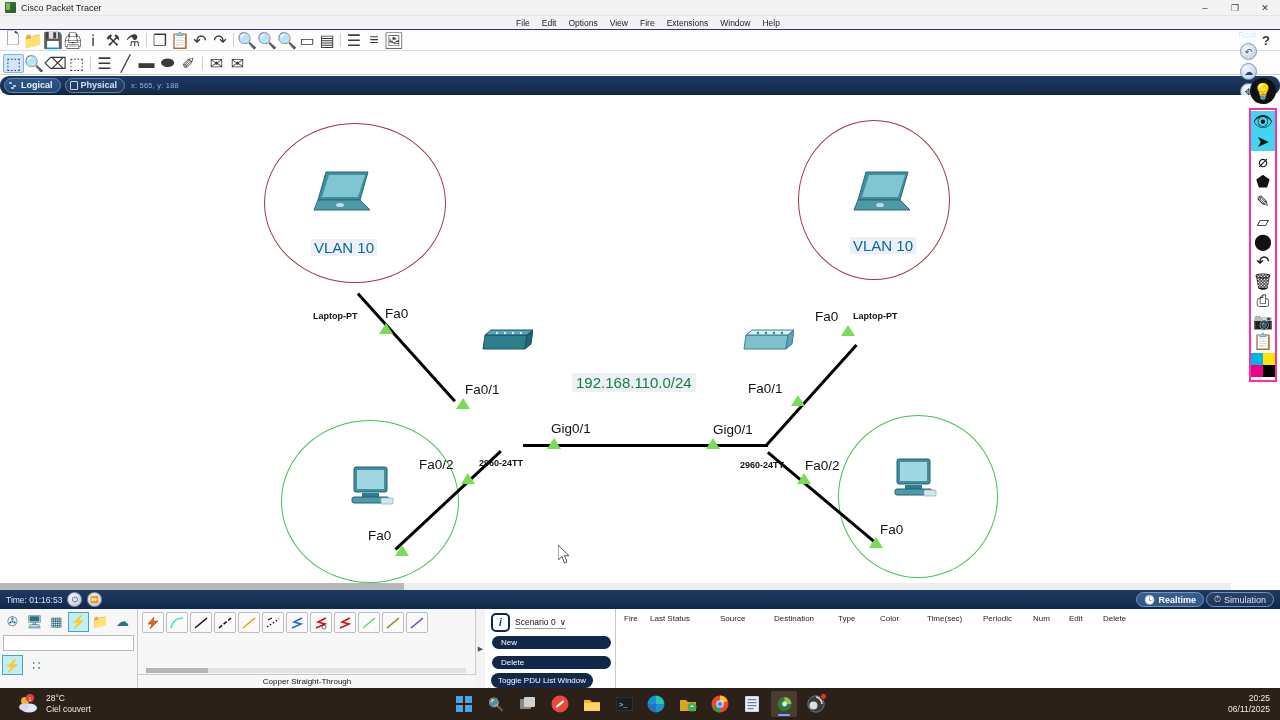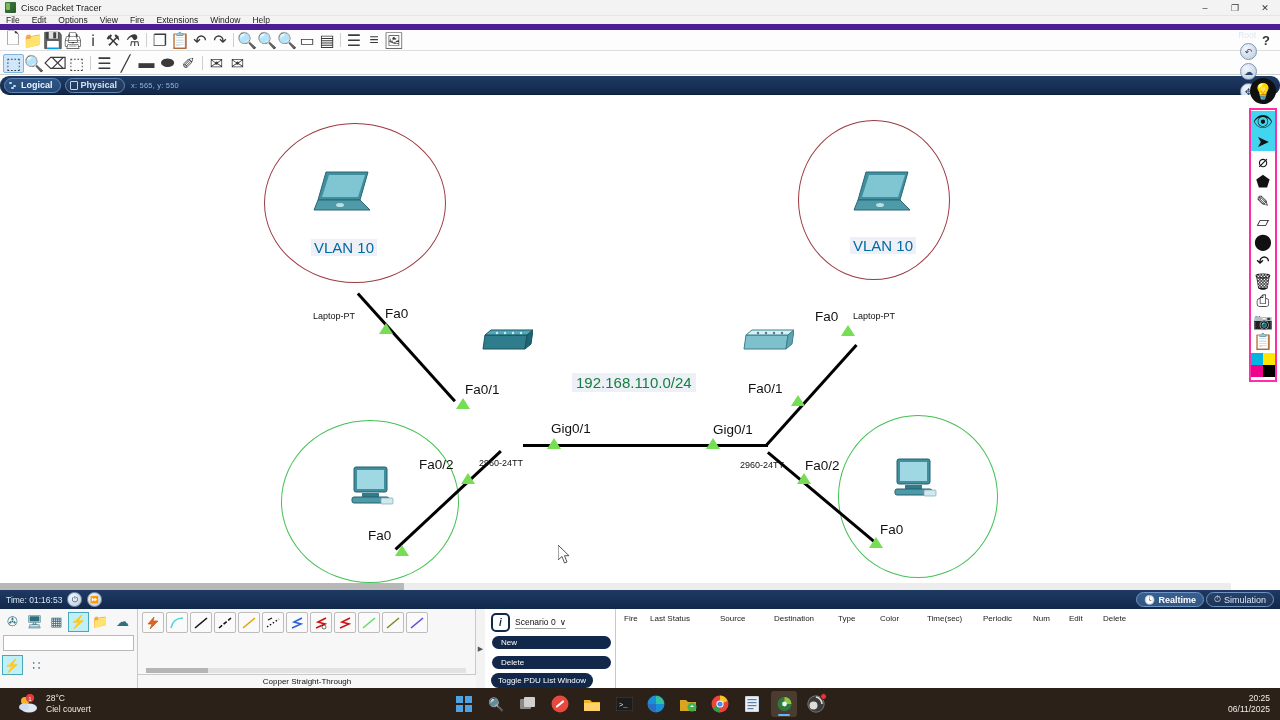--- a/index.html
+++ b/index.html
@@ -29,22 +29,23 @@
   .titlebar .title { font-size: 9px; color: #1b1b1b; }
   .winbtns { margin-left: auto; display: flex; height: 16px; }
   .winbtn {
     width: 30px; height: 16px; display: flex; align-items: center; justify-content: center;
     font-size: 9px; color: #333;
   }
 
   
   .menubar {
     position: absolute; top: 16px; left: 0; width: 1280px; height: 14px;
-    background: #f3f3f3; display: flex; align-items: center; padding-left: 0;
-    border-bottom: 6px solid #4c1d95;
+    background: #f3f3f3; display: flex; align-items: center; padding-left: 16px;
+    border-bottom: 1px solid #4c1d95;
+    justify-content: center;
   }
   .menuitem { font-size: 8.5px; color: #1b1b1b; padding: 0 6px; line-height: 14px; }
 
   
   .maintoolbar {
     position: absolute; top: 30px; left: 0; width: 1280px; height: 21px;
     background: #fdfdfd; display: flex; align-items: center; padding-left: 3px;
     border-bottom: 1px solid #dddddd;
   }
   .tbtn {
@@ -116,21 +117,21 @@
   .vcircle.green { border: 1.4px solid #44c054; }
 
   .vlabel {
     position: absolute; font-size: 15px; color: #0369a1; background: #eef0f7;
     padding: 0 3px; white-space: nowrap;
   }
   .iflabel {
     position: absolute; font-size: 13.5px; color: #111; white-space: nowrap;
   }
   .devname {
-    position: absolute; font-size: 9px; color: #111; white-space: nowrap;
+    position: absolute; font-size: 9px; color: #111; white-space: nowrap; font-weight: bold;
   }
   .netlabel {
     position: absolute; font-size: 15px; color: #15803d; background: #eef0f7;
     padding: 1px 4px; white-space: nowrap;
   }
 
   .lnk { position: absolute; background: #000; transform-origin: 0 50%; height: 2.6px; }
   .arrow {
     position: absolute; width: 0; height: 0;
     border-left: 7px solid transparent; border-right: 7px solid transparent;
@@ -345,21 +346,21 @@
         <i style="left:0;top:1px"></i>
           <i style="left:4px;top:4px"></i>
           <i style="left:2px;top:6px"></i>
       </span>
       <span>Logical</span>
     </div>
     <div class="pill" style="margin-left:4px">
       <span class="mono-ico"></span>
       <span>Physical</span>
     </div>
-    <div class="coords">x: 565, y: 550</div>
+    <div class="coords">x: 565, y: 188</div>
 
     <div class="lp-right">
       <span class="rootlbl">Root</span>
       <div class="circbtn">↶</div>
       <div class="circbtn">☁</div>
       <div class="circbtn">✥</div>
       <div class="circbtn">⛰</div>
       <div class="clockbtn">
         <span>⏱</span>
         <span>15:04:30</span>

